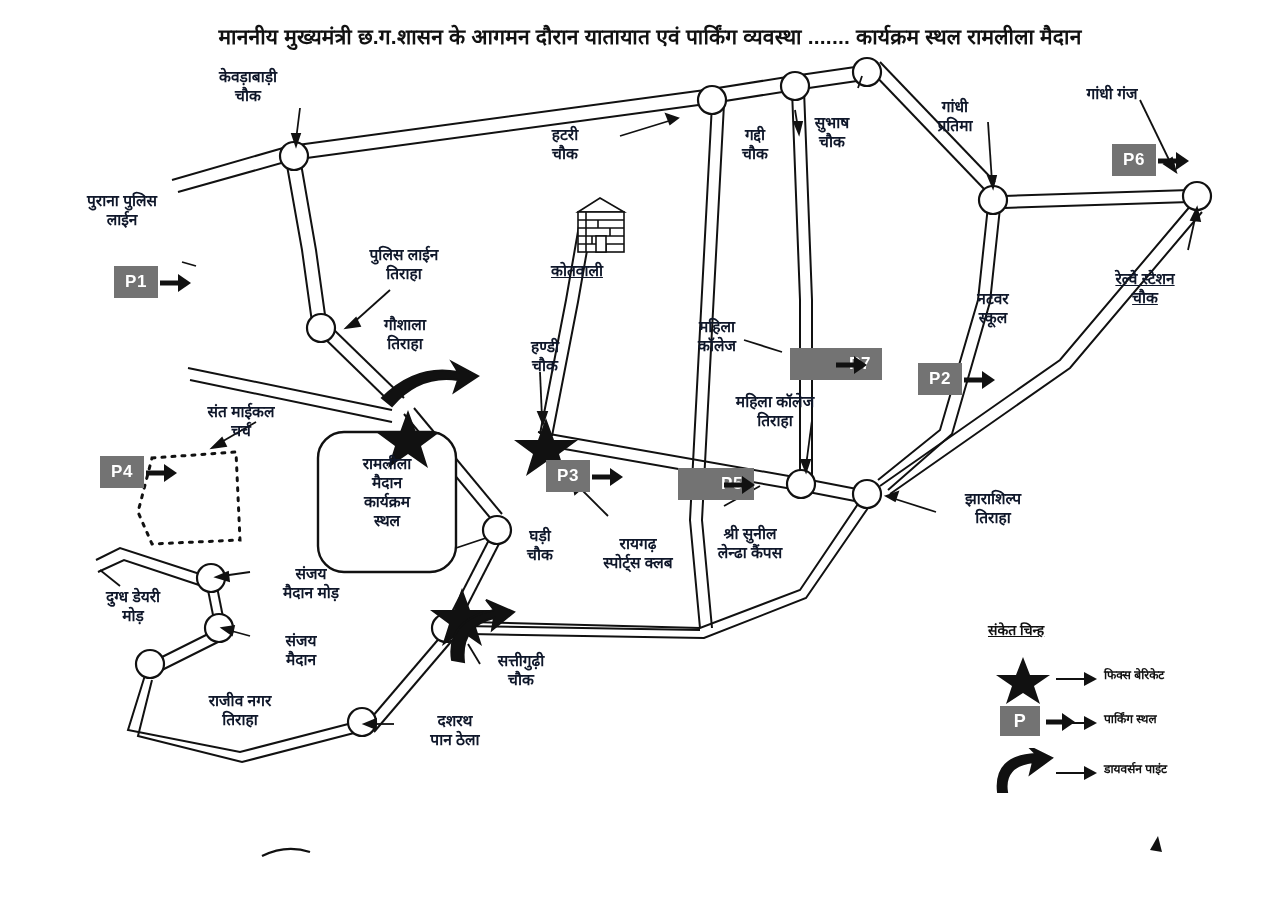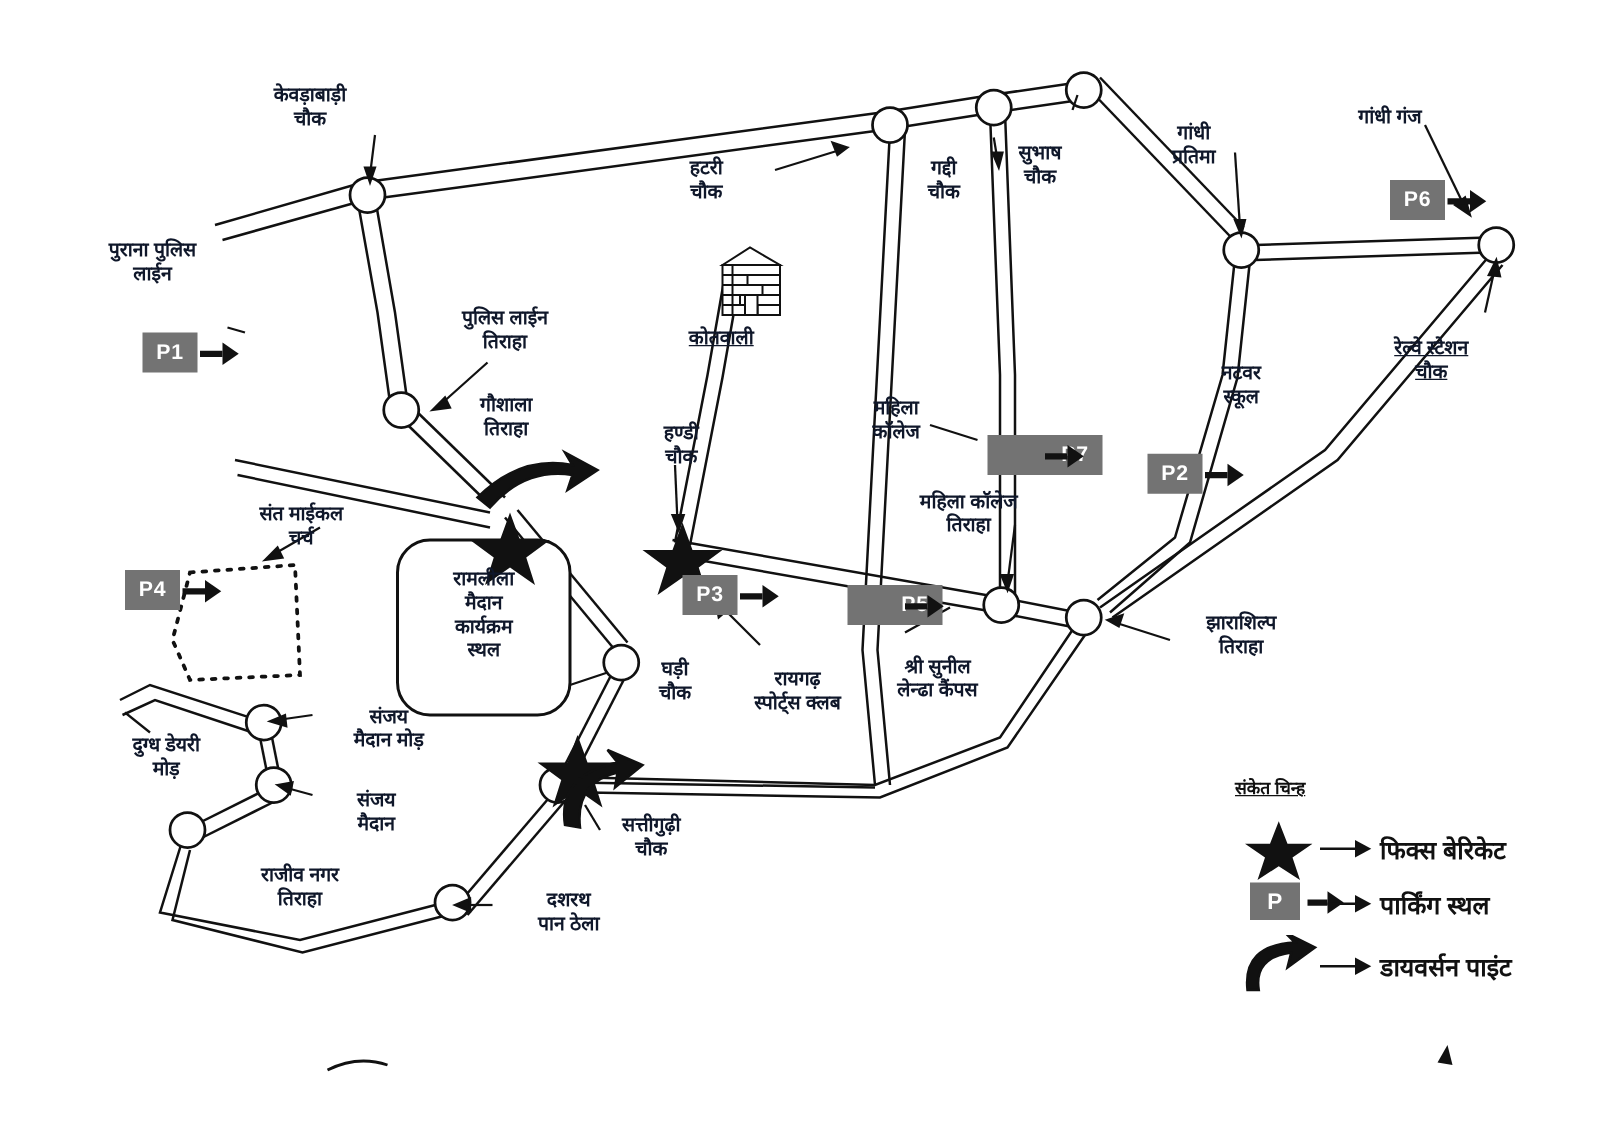--- a/index.html
+++ b/index.html
@@ -63,21 +63,21 @@
     position: absolute;
     left: 988px;
     top: 620px;
     font-size: 14px;
     font-weight: bold;
     text-decoration: underline;
     color: #111;
   }
   .legend-item {
     position: absolute;
-    font-size: 20px;
+    font-size: 12px;
     font-weight: 600;
     color: #111;
   }
 </style>
 </head>
 <body>
 
 <div id="page">
 
   <svg id="map-svg" viewBox="0 0 1280 904">
@@ -220,20 +220,21 @@
       <path d="M250,636 L228,630"></path>
         <polygon points="222,628 234,626 232,635"></polygon>
       <path d="M120,586 L100,570"></path>
       <path d="M394,724 L370,724"></path>
         <polygon points="364,724 376,719 376,729"></polygon>
       <path d="M480,664 L468,644"></path>
       <path d="M1150,850 l8,-14 4,16 z" stroke="none"></path>
     </g>
   </svg>
 
+  <div class="title">माननीय मुख्यमंत्री छ.ग.शासन के  आगमन दौरान यातायात एवं पार्किंग व्यवस्था ....... कार्यक्रम स्थल रामलीला मैदान</div>
 
   <div class="lbl" style="left:193px; top:68px;  width:110px;">केवड़ाबाड़ी
 चौक</div>
   <div class="lbl" style="left:525px; top:126px; width:80px;">हटरी
 चौक</div>
   <div class="lbl" style="left:715px; top:126px; width:80px;">गद्दी
 चौक</div>
   <div class="lbl" style="left:792px; top:114px; width:80px;">सुभाष
 चौक</div>
   <div class="lbl" style="left:910px; top:98px;  width:90px;">गांधी

